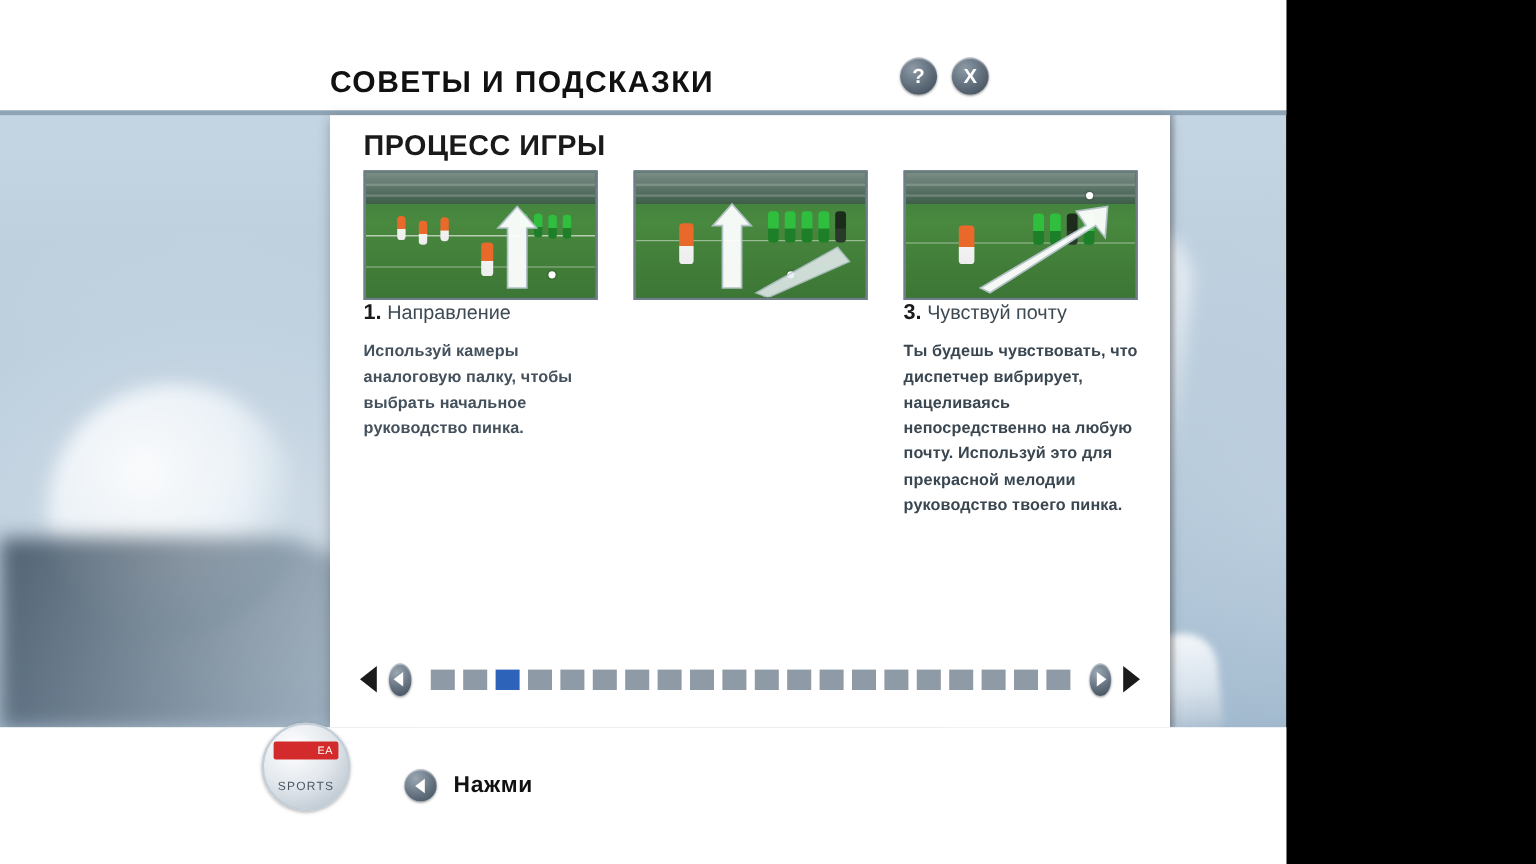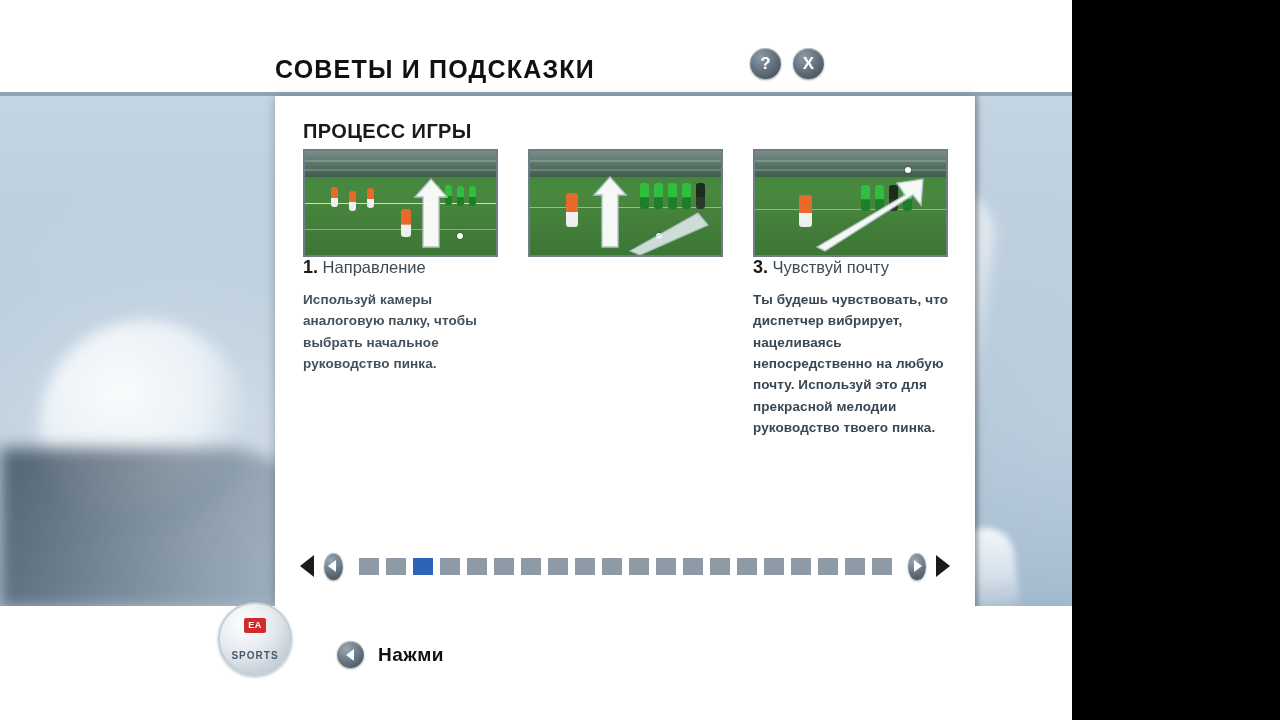--- a/index.html
+++ b/index.html
@@ -149,25 +149,25 @@
     background: #ffffff;
     box-shadow: 0 2px 10px rgba(0,0,0,0.25);
   }
   .panel-inner {
     position: absolute;
     left: 28px;
     top: 12px;
     right: 18px;
   }
   .section-title {
-    font-size: 20px;
+    font-size: 24px;
     font-weight: bold;
     color: #1a1a1a;
     letter-spacing: 0.4px;
-    margin: 12px 0 2px 0;
+    margin: 0 0 2px 0;
   }
   .section-sub {
     font-size: 21px;
     font-style: italic;
     font-weight: bold;
     color: #5a6872;
     letter-spacing: 0.2px;
     margin: 0 0 12px 0;
   }
 
@@ -338,31 +338,32 @@
     align-items: center;
     justify-content: center;
     box-shadow: 0 1px 3px rgba(0,0,0,0.3);
   }
   .ea-badge {
     width: 22px;
     height: 15px;
     background: #d32b2b;
     color: #fff;
     font-size: 9px;
-    font-weight: bold;
+    font-weight: normal;
     display: flex;
     align-items: center;
     justify-content: center;
     border-radius: 2px;
     letter-spacing: 0.5px;
+    padding-left: 32px;
   }
   .ea-text {
     margin-top: 17px;
     font-size: 10px;
-    font-weight: bold;
+    font-weight: normal;
     color: #4a5864;
     letter-spacing: 1px;
   }
   .panel-shadow-strip {
     position: absolute;
     left: 975px;
     top: 96px;
     width: 6px;
     height: 510px;
     background: linear-gradient(90deg, rgba(0,0,0,0.22), rgba(0,0,0,0));

